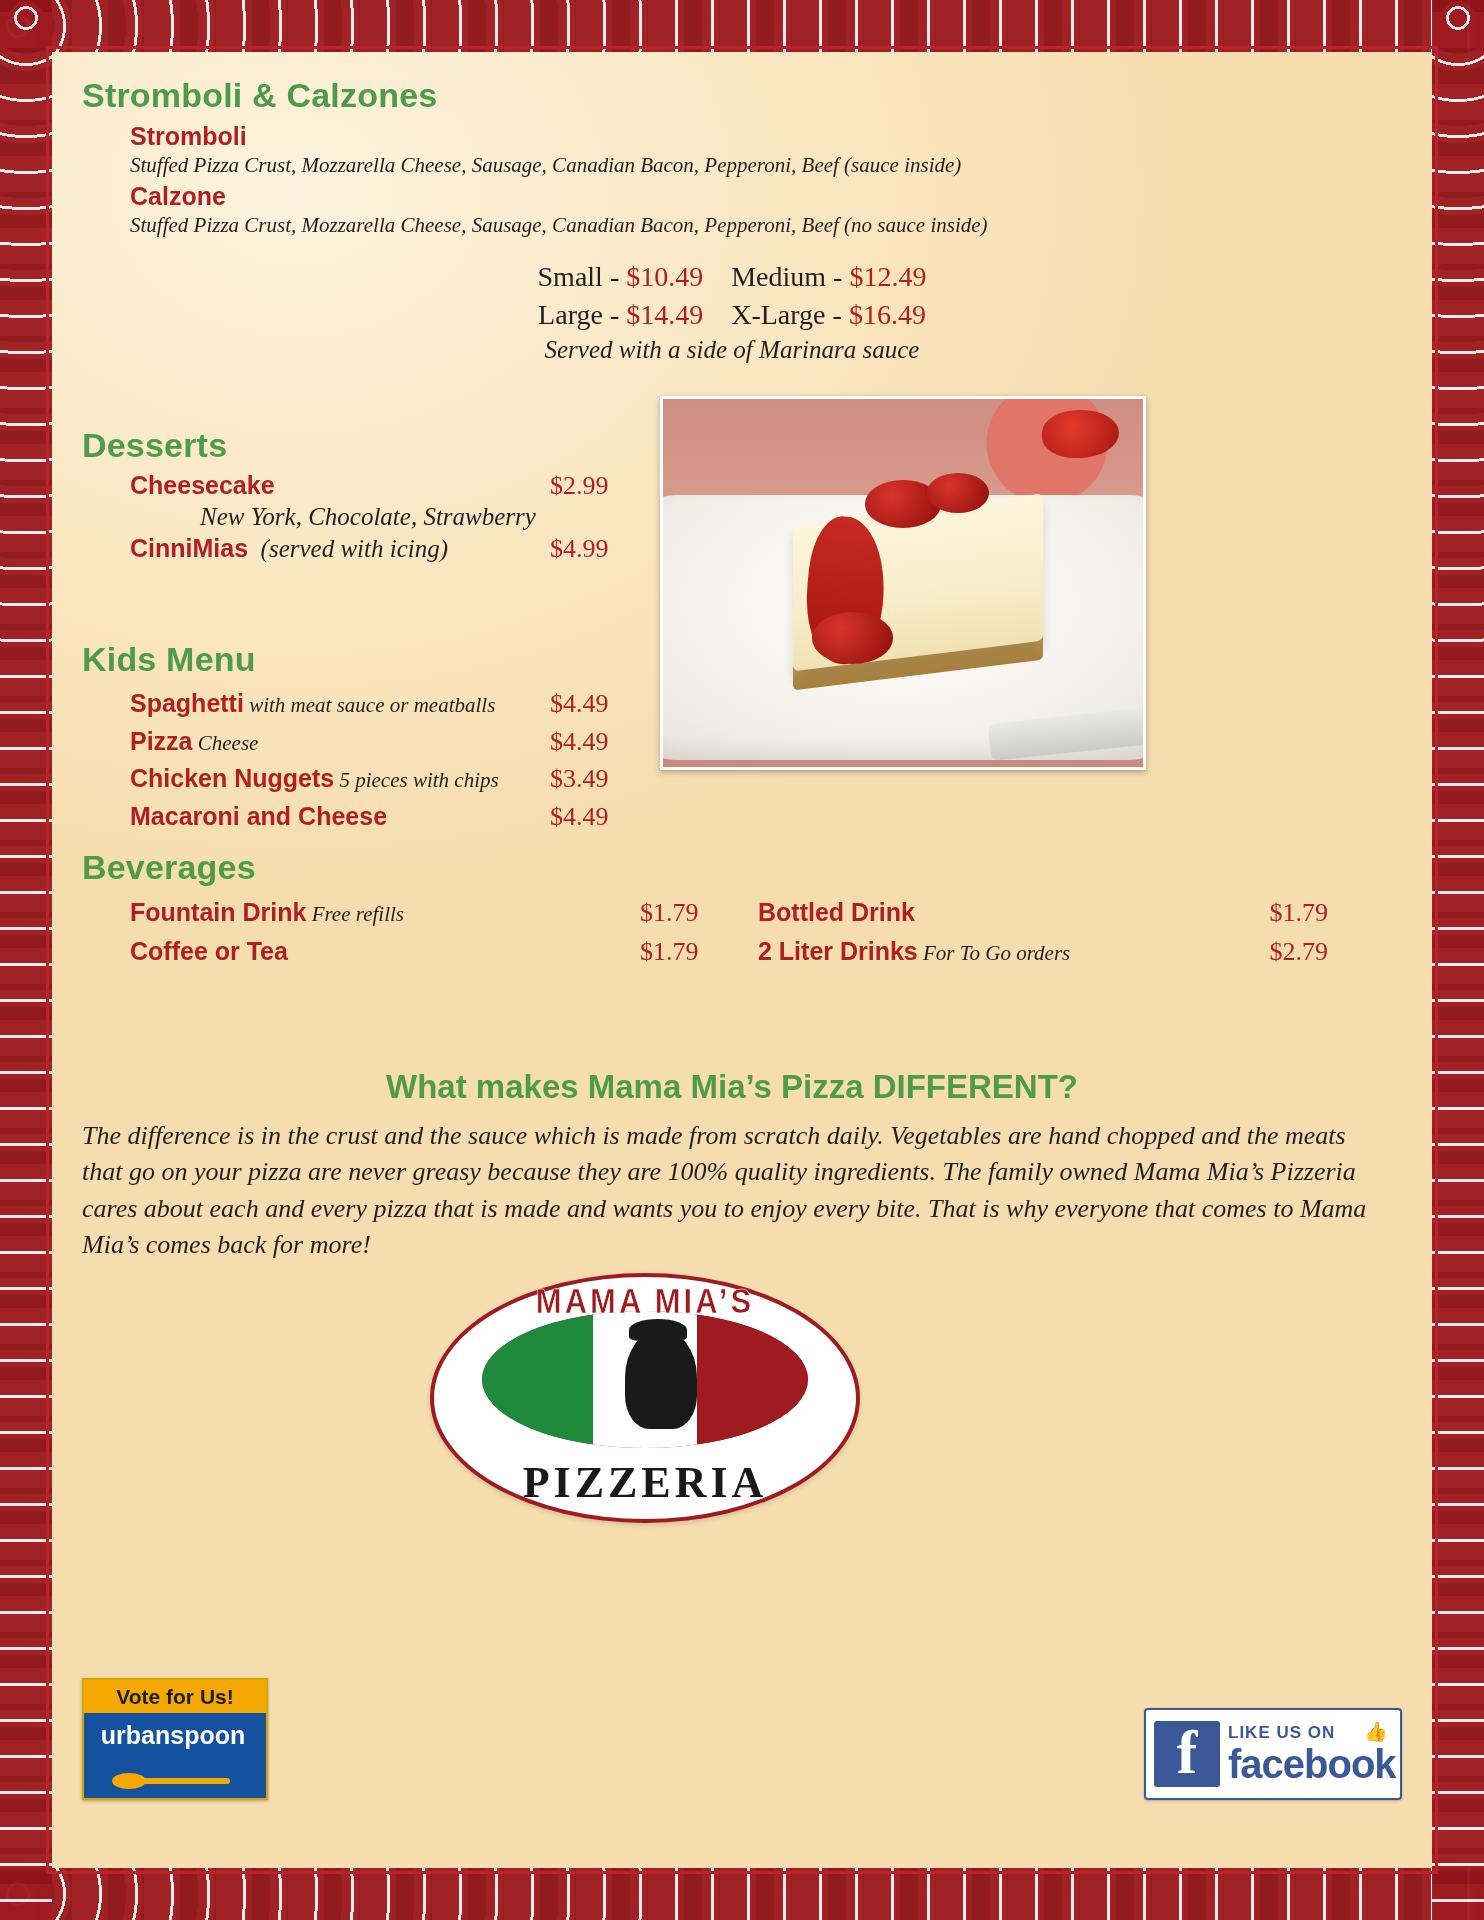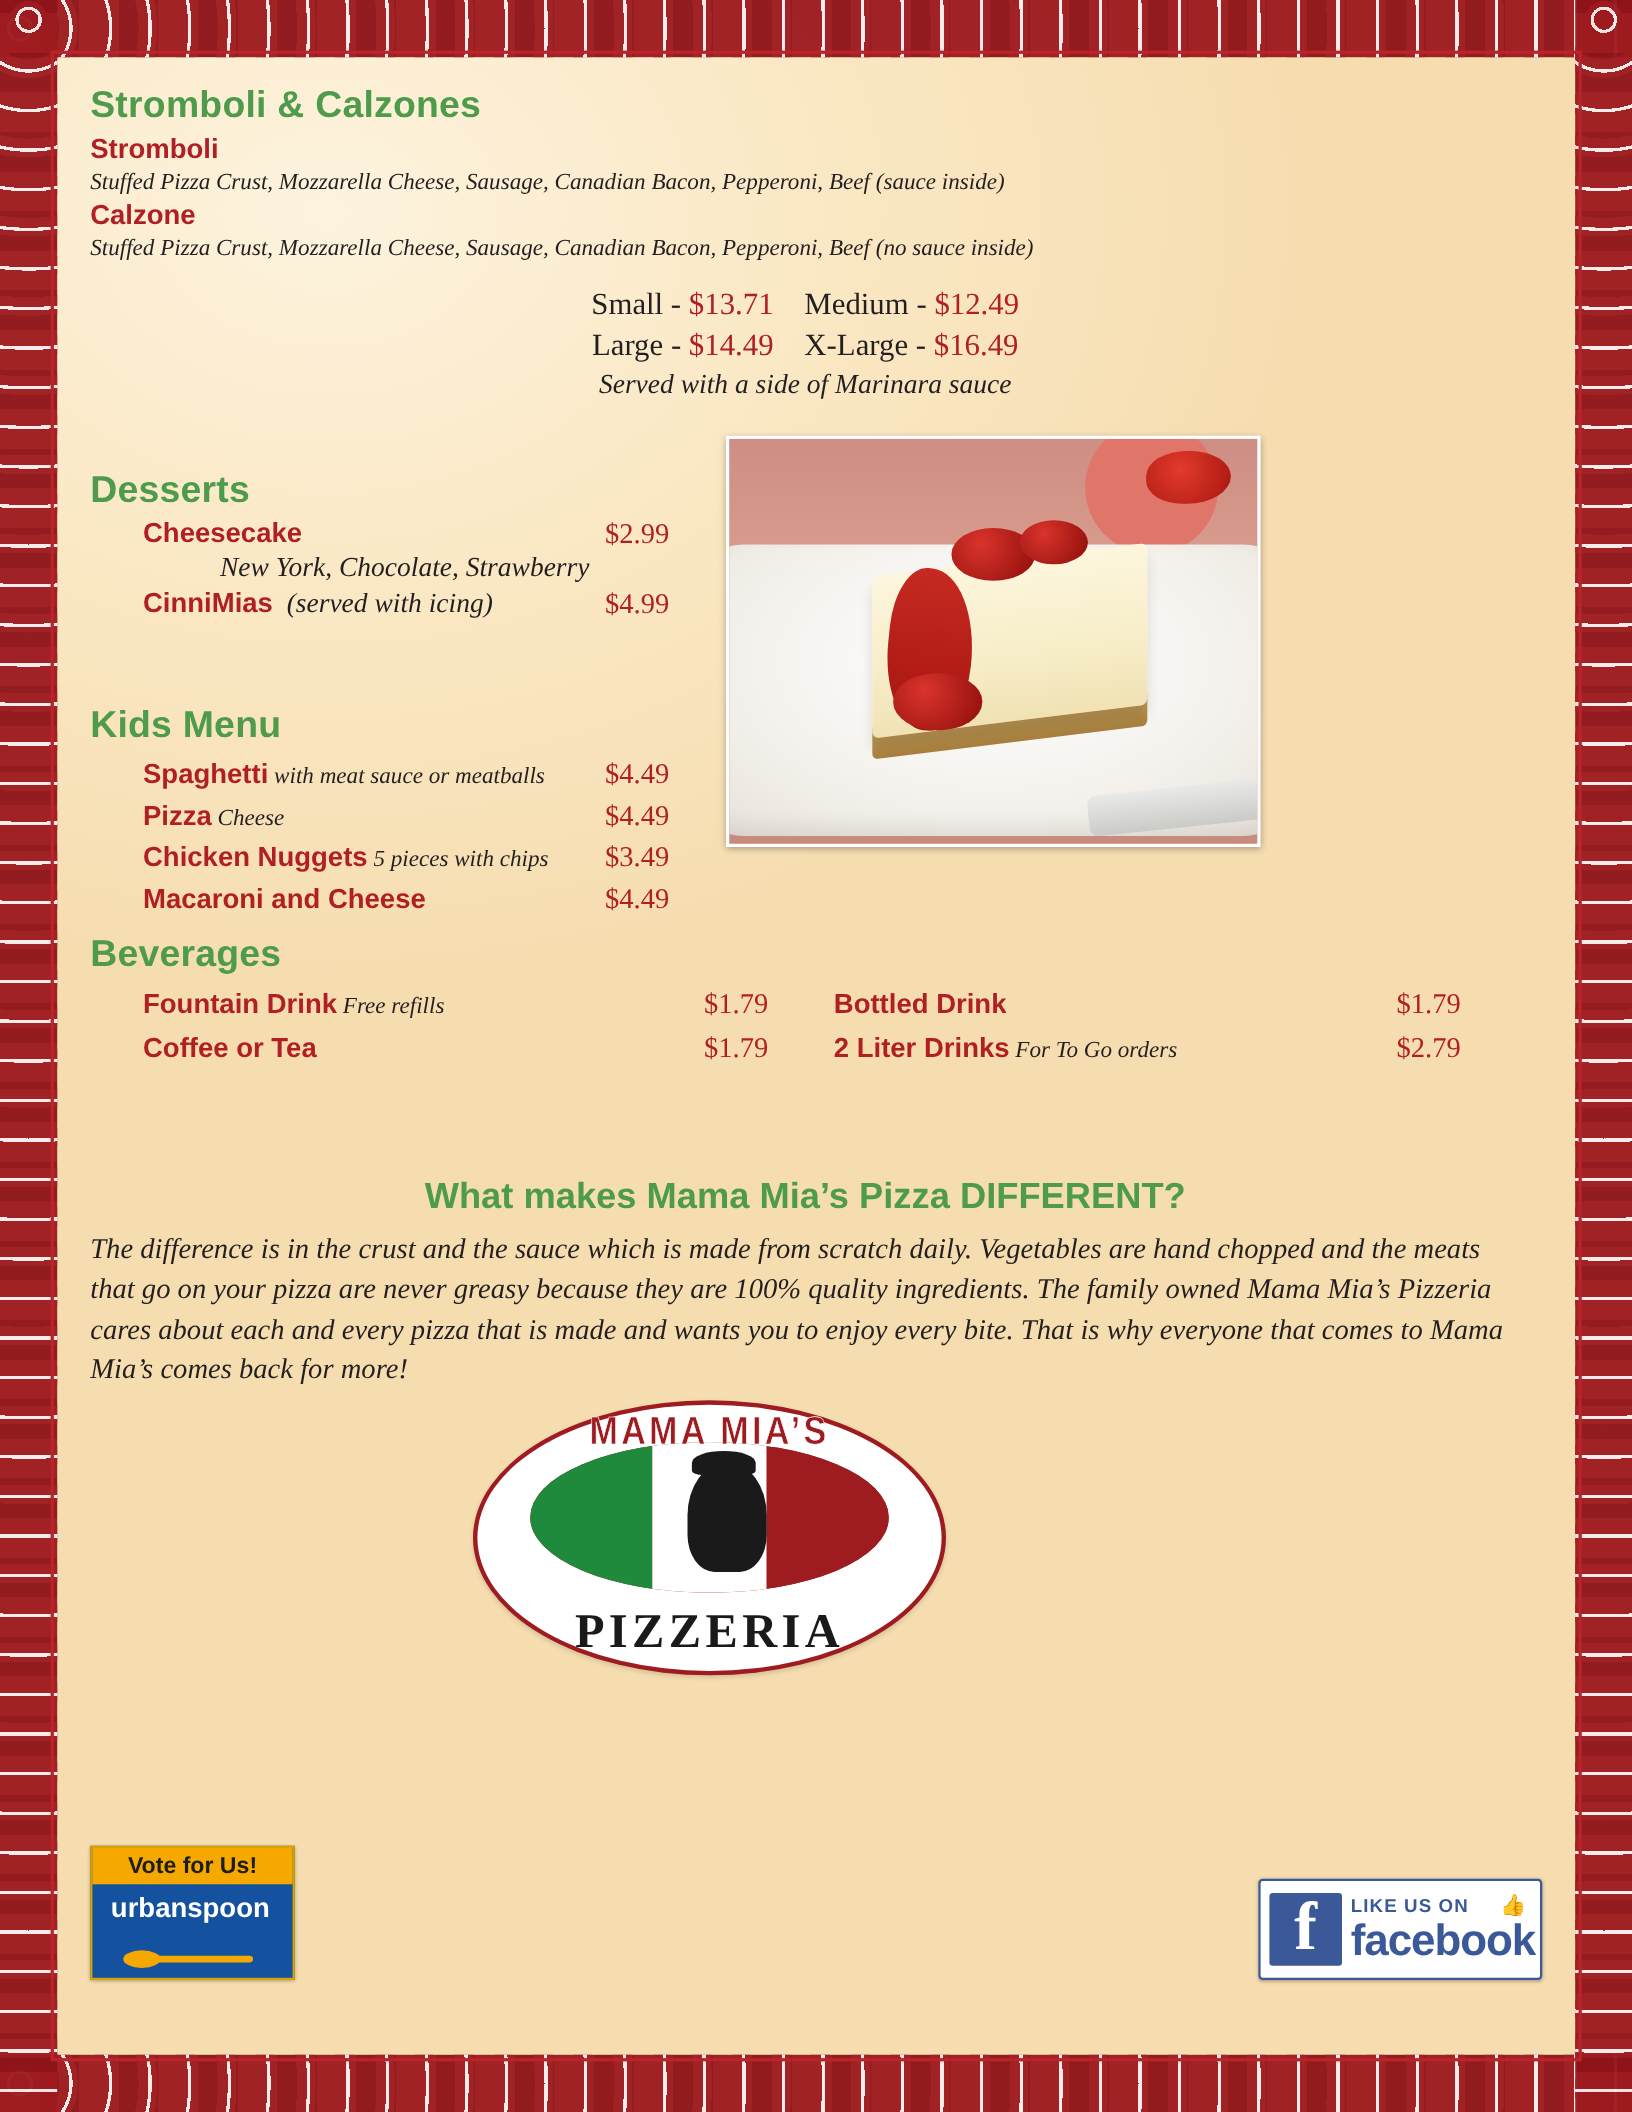--- a/index.html
+++ b/index.html
@@ -79,21 +79,21 @@
     color: #231f20;
   }
   .price {
     color: #b01f24;
     font-family: "Liberation Serif", serif;
     font-size: 26px;
   }
 
   
   .stromboli { position: absolute; left: 22px; top: 18px; width: 1290px; }
-  .stromboli .sub { }
+  .stromboli .sub { margin-left: 48px; }
   .stromboli .sub .item-name { display: block; line-height: 1.25; }
   .stromboli .sub .desc { display: block; line-height: 1.25; margin-bottom: 2px; }
 
   .sizes {
     text-align: center;
     margin-top: 20px;
     margin-left: 10px;
   }
   .sizes .row {
     font-family: "Liberation Serif", serif;
@@ -405,21 +405,21 @@
       <div class="sec-title">Stromboli &amp; Calzones</div>
       <div class="sub">
         <span class="item-name">Stromboli</span>
         <span class="desc">Stuffed Pizza Crust, Mozzarella Cheese, Sausage, Canadian Bacon, Pepperoni, Beef (sauce inside)</span>
         <span class="item-name">Calzone</span>
         <span class="desc">Stuffed Pizza Crust, Mozzarella Cheese, Sausage, Canadian Bacon, Pepperoni, Beef (no sauce inside)</span>
       </div>
 
       <div class="sizes">
         <div class="row">
-          <span>Small - </span><span class="price">$13.71</span><span class="gap"></span><span>Medium - </span><span class="price">$12.49</span>
+          <span>Small - </span><span class="price">$10.49</span><span class="gap"></span><span>Medium - </span><span class="price">$12.49</span>
         </div>
         <div class="row">
           <span>Large - </span><span class="price">$14.49</span><span class="gap"></span><span>X-Large - </span><span class="price">$16.49</span>
         </div>
         <div class="note">Served with a side of Marinara sauce</div>
       </div>
     </div>
 
     <div class="desserts">
       <div class="sec-title">Desserts</div>

